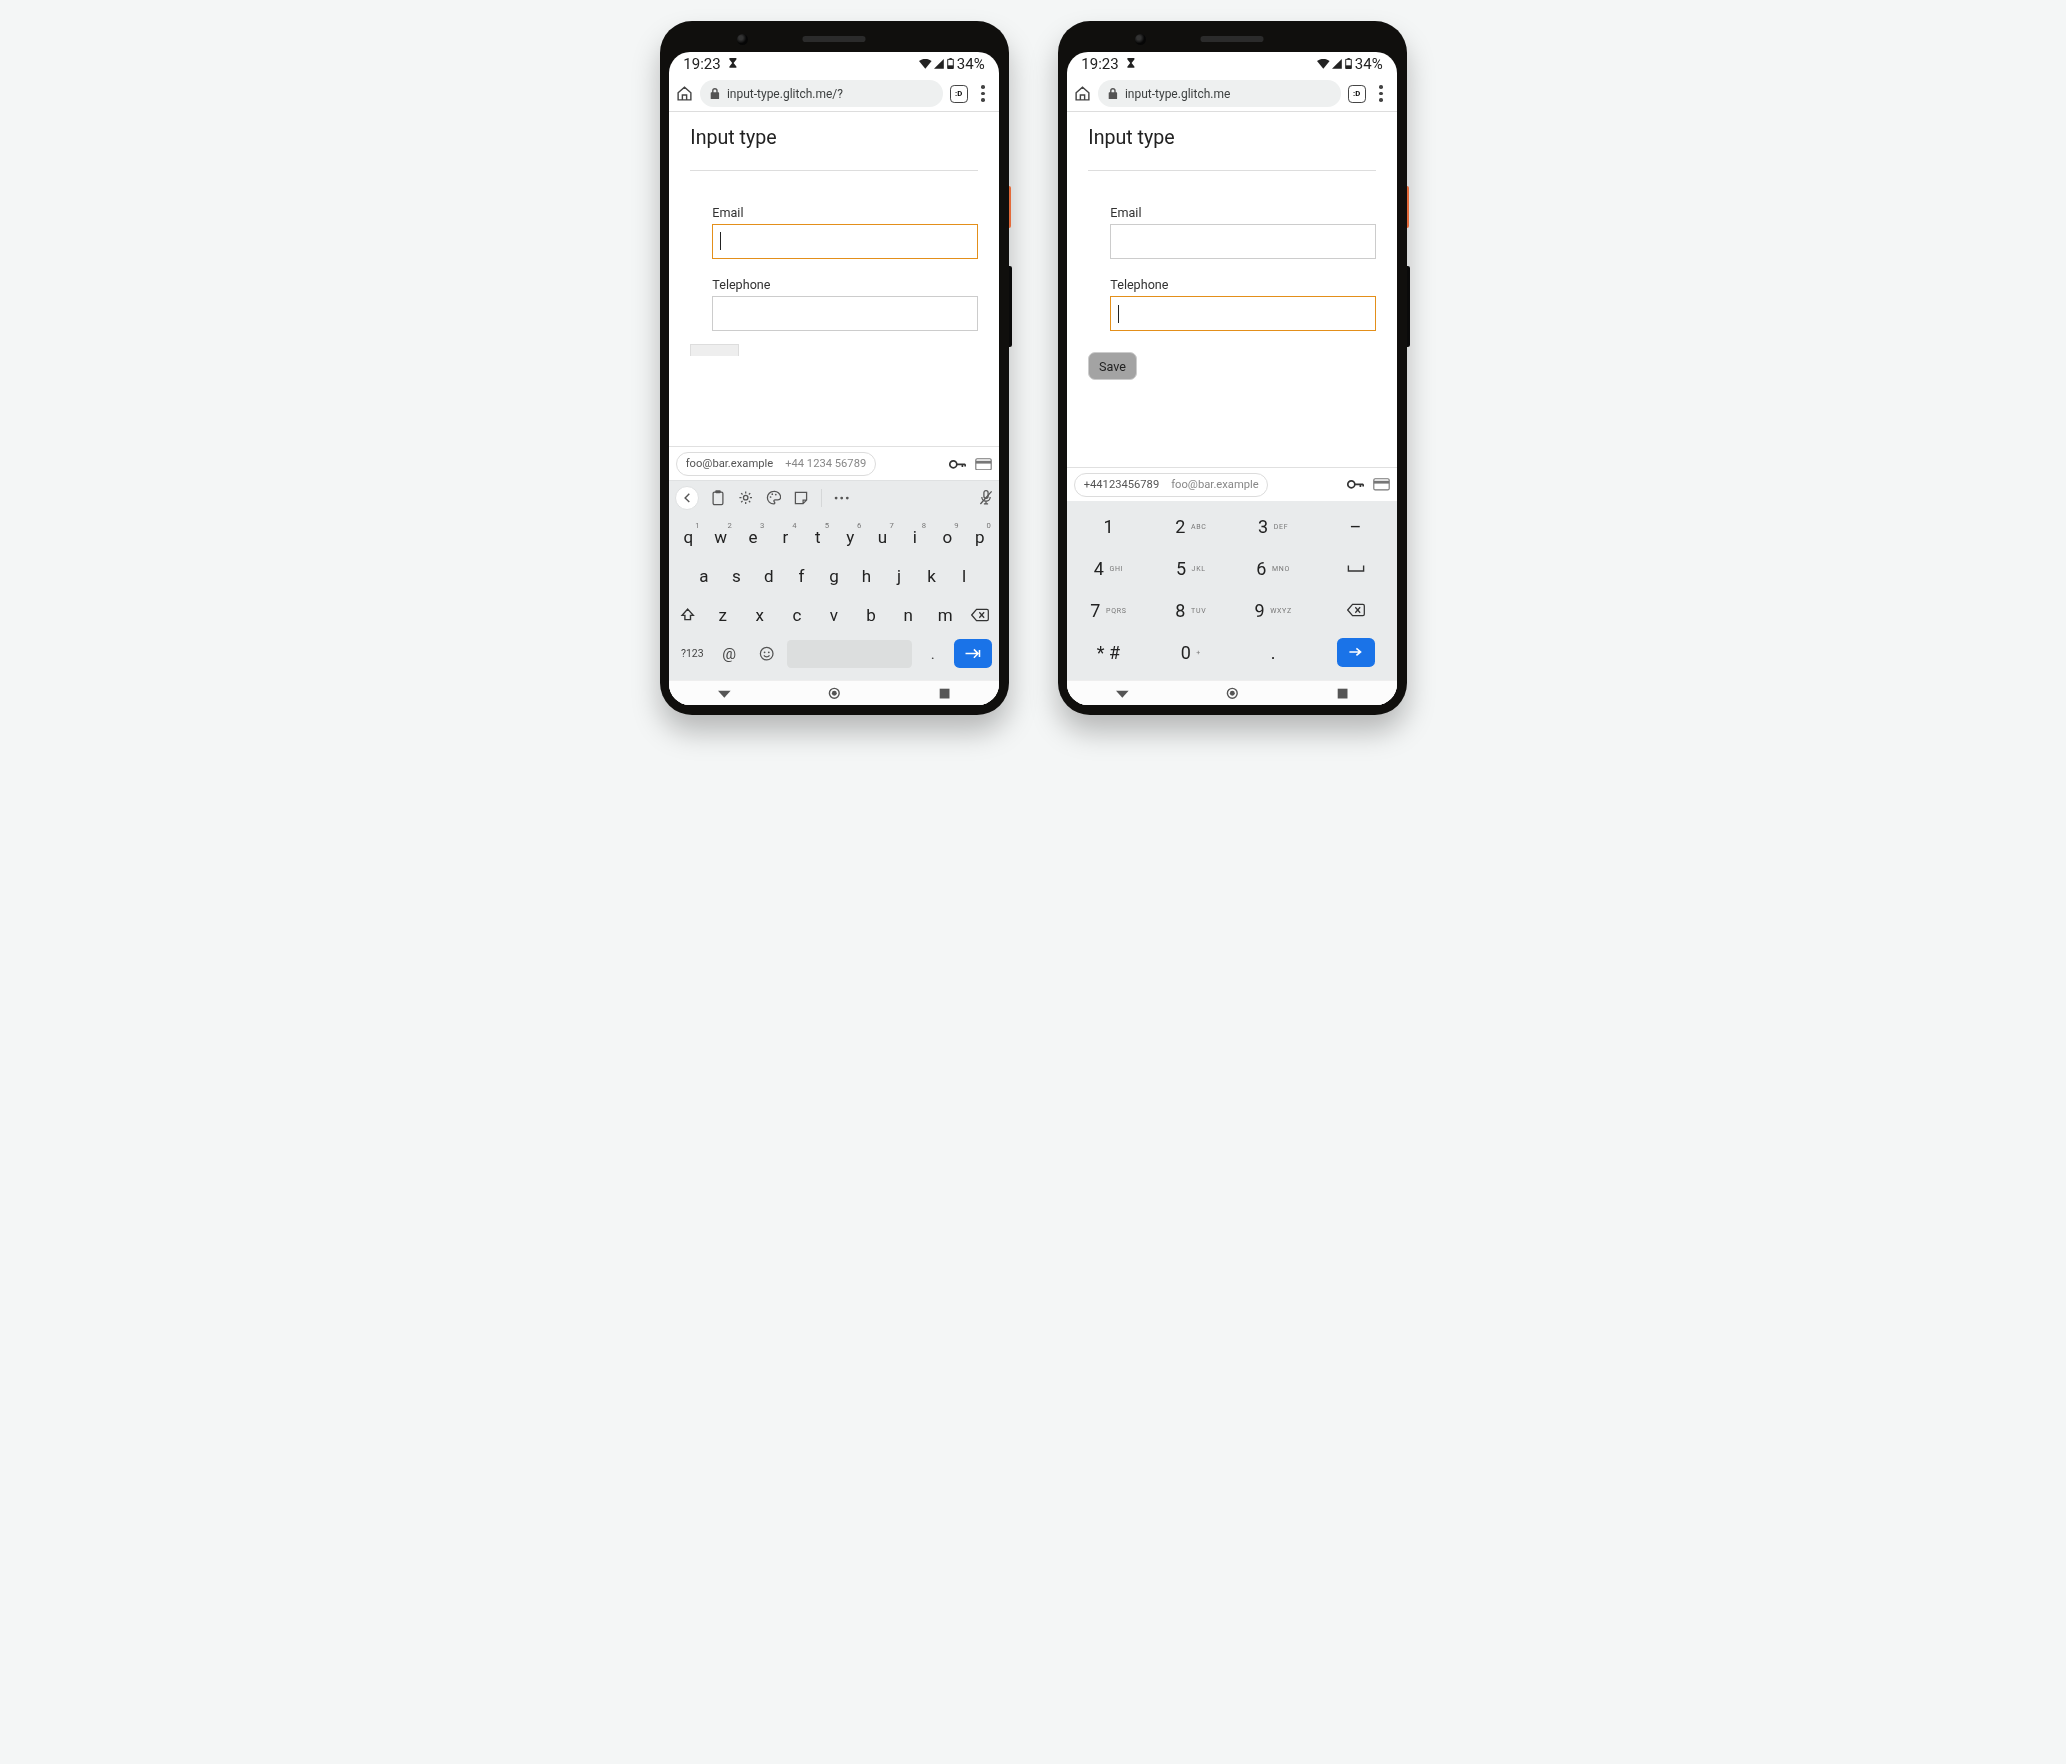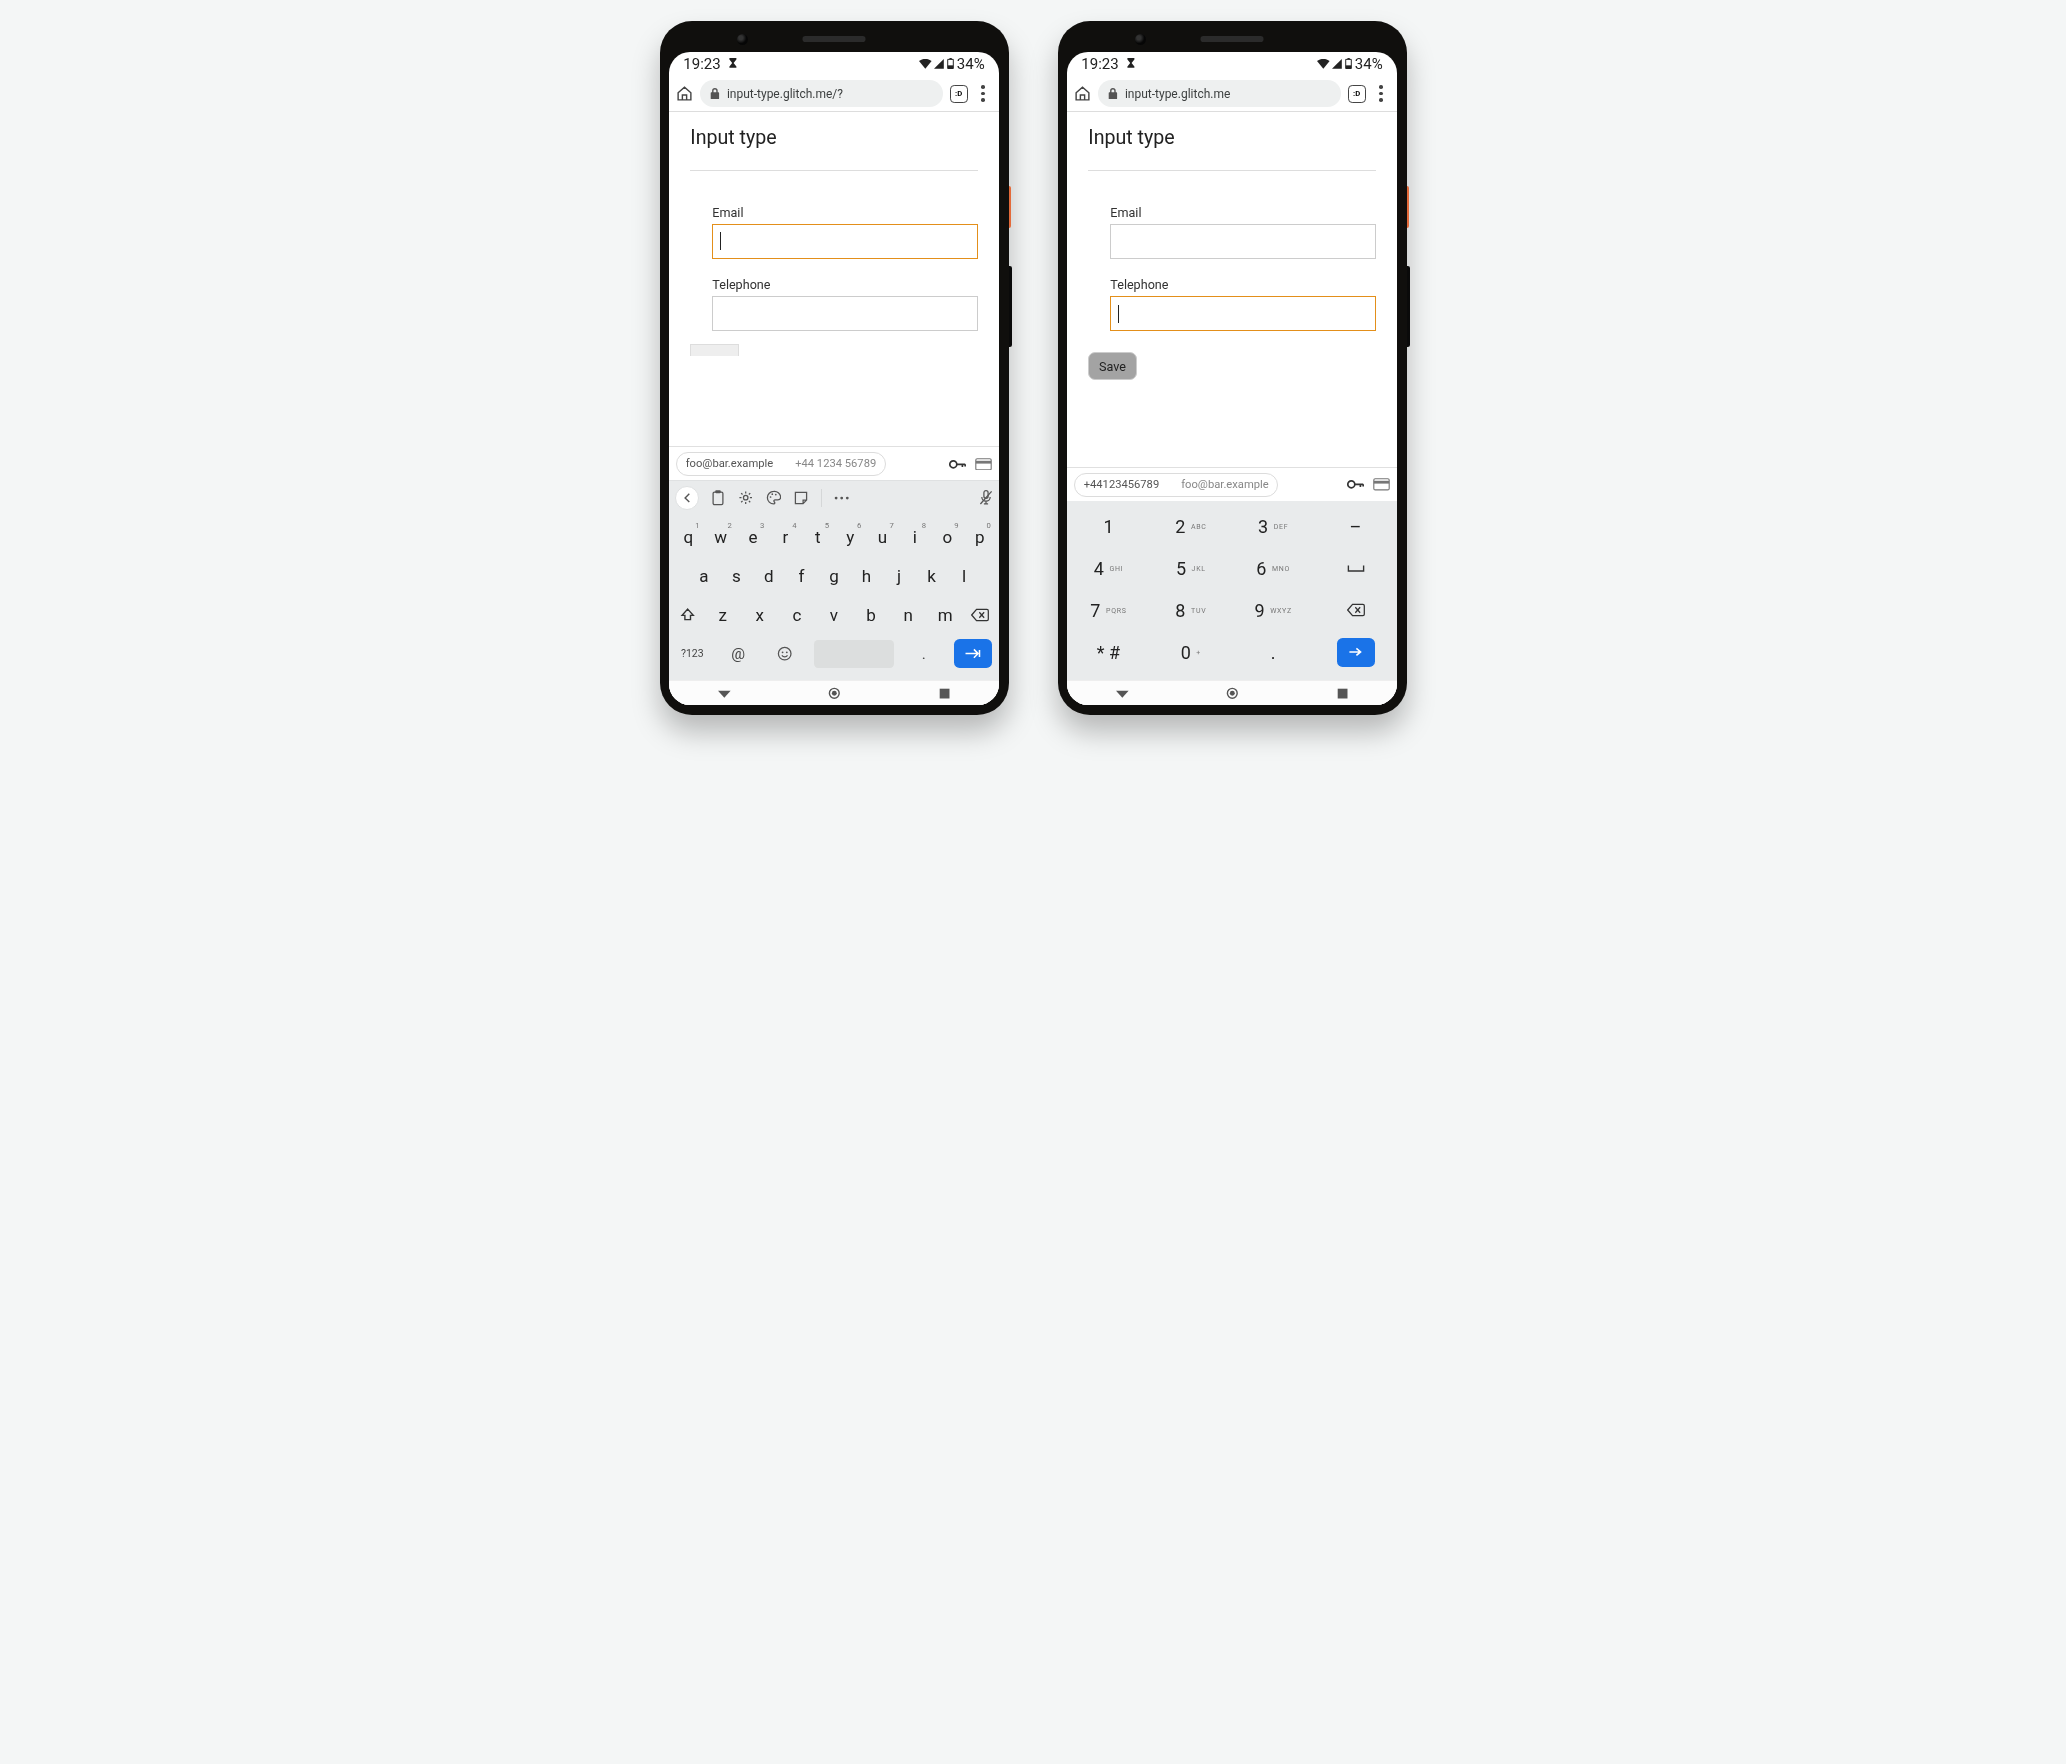--- a/index.html
+++ b/index.html
@@ -180,21 +180,21 @@
   .sugg-chip {
     height: 24px;
     border: 0.7px solid #dcdcdc;
     border-radius: 12px;
     display: flex; align-items: center;
     padding: 0 8.4px;
     color: #555; font-size: 11.2px;
     background: #fff;
     white-space: nowrap;
   }
-  .sugg-chip .dim { color: #888; margin-left: 22px; }
+  .sugg-chip .dim { color: #888; margin-left: 12px; }
   .sugg-icons { margin-left:auto; display:flex; gap:8.4px; align-items:center; color:#444; }
   .tbrow {
     height: 34px;
     display: flex;
     align-items: center;
     padding: 0 5.6px;
     gap: 12.6px;
     border-top: 0.7px solid #dfe1e2;
     color: #555;
   }
@@ -210,21 +210,21 @@
   .kkey {
     position: relative;
     width: 28px; height: 34px;
     display:flex; align-items:center; justify-content:center;
     font-size: 17px; color:#222;
     border-radius:4.2px;
   }
   .kkey sup { position:absolute; top:1.4px; right:2.8px; font-size:7.7px; color:#777; }
   .krow.indent { padding: 0 15.4px; }
   .bigkey { width: 32px; display:flex; align-items:center; justify-content:center; }
-  .bottomrow { display:flex; align-items:center; height:39px; gap:14px; padding:0 4.2px; }
+  .bottomrow { display:flex; align-items:center; height:39px; gap:5px; padding:0 4.2px; }
   .symkey {
     width: 32px; height:31px; display:flex; align-items:center; justify-content:center;
     font-size:10.5px; color:#444; border-radius:4.2px;
   }
   .spacek {
     flex:1; height:28px; background:#dcdede; border-radius:4.2px;
   }
   .enterk {
     width:38px; height:29px; background:#1a73e8; border-radius:5.6px;
     display:flex; align-items:center; justify-content:center;

